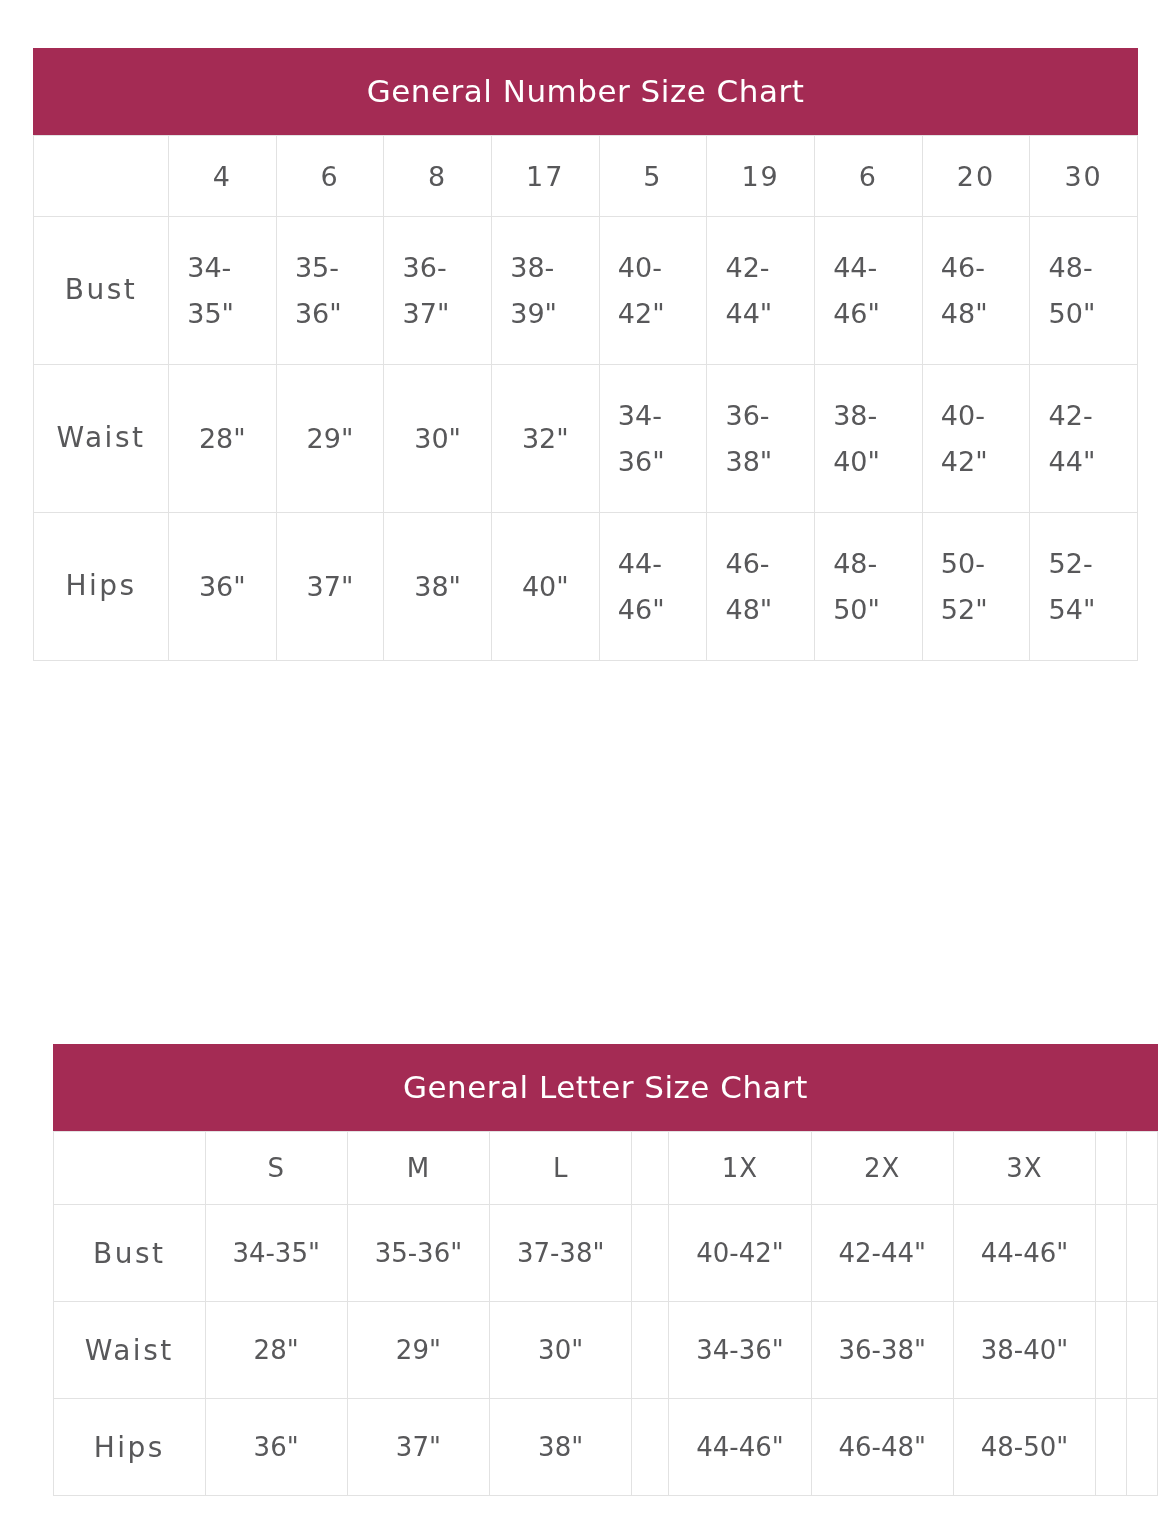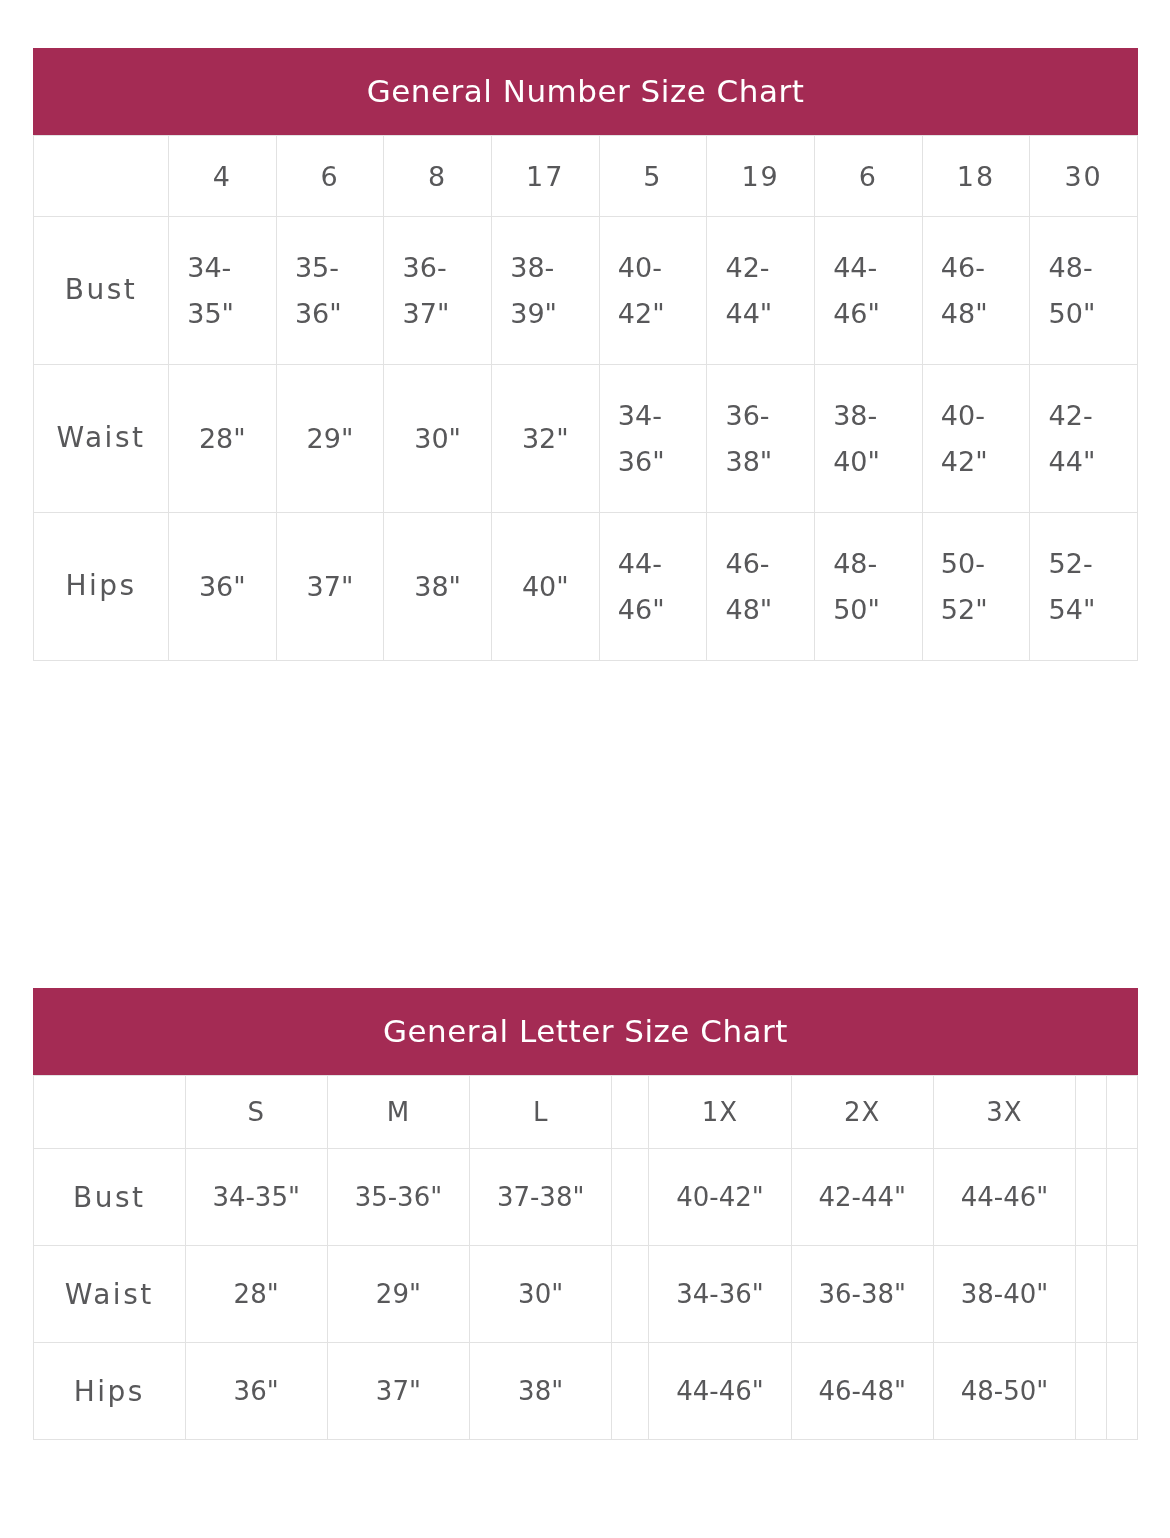--- a/index.html
+++ b/index.html
@@ -16,21 +16,21 @@
     overflow: hidden;
   }
 
   .chart-block {
     position: absolute;
     left: 33px;
     width: 1105px;
     box-sizing: border-box;
   }
   #number-chart { top: 48px; }
-  #letter-chart { top: 988px; }
+  #letter-chart { top: 1044px; margin-left: 20px; }
 
   .chart-title {
     background: #a42b54;
     color: #ffffff;
     text-align: center;
     font-size: 31px;
     letter-spacing: 0.5px;
     font-weight: 400;
     padding: 25px 0 26px 0;
     box-sizing: border-box;
@@ -120,21 +120,21 @@
     <thead>
       <tr class="hdr-row">
         <th></th>
         <th>4</th>
         <th>6</th>
         <th>8</th>
         <th>17</th>
         <th>5</th>
         <th>19</th>
         <th>6</th>
-        <th>18</th>
+        <th>20</th>
         <th>30</th>
       </tr>
     </thead>
     <tbody>
       <tr class="body-row">
         <td class="rowlabel">Bust</td>
         <td>
             <span class="wrapval">34-35"</span>
           </td>
         <td>

